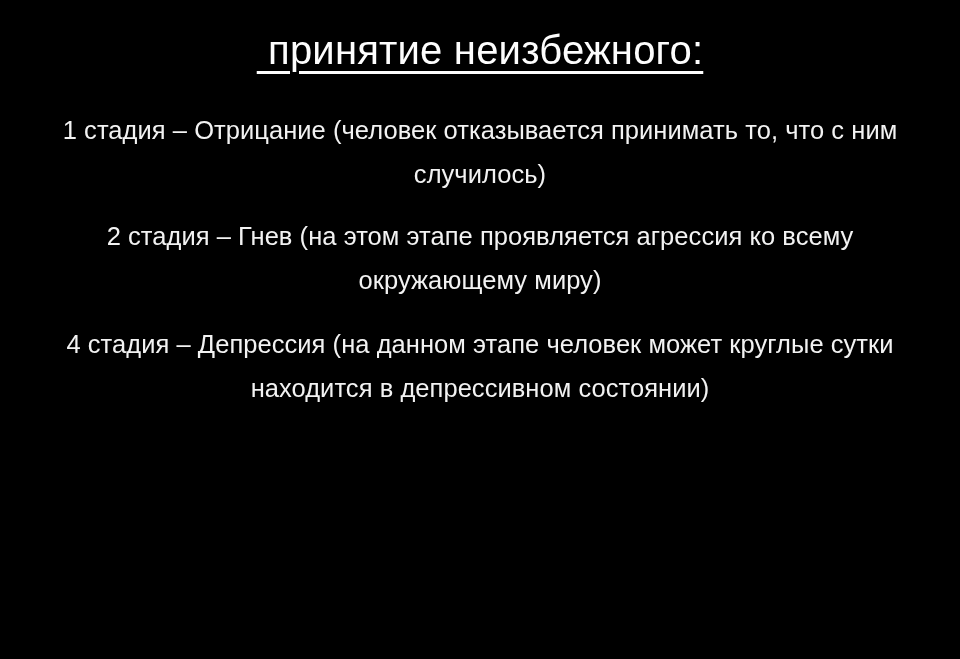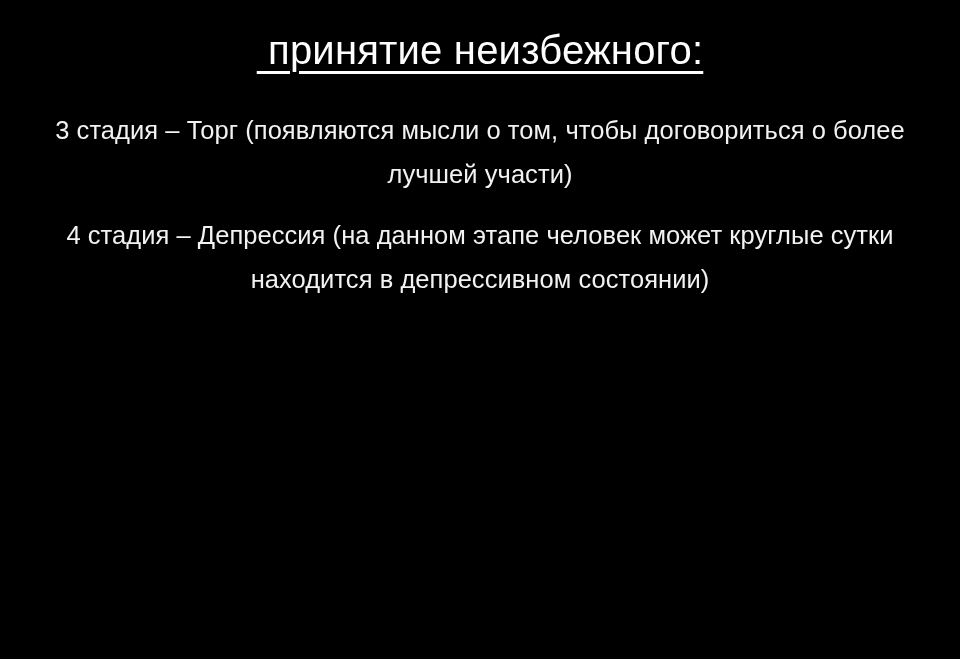--- a/index.html
+++ b/index.html
@@ -73,22 +73,23 @@
 </style>
 </head>
 <body>
 
 <div class="slide">
 
   <div class="slide-title"><span class="underlined"> принятие неизбежного:</span></div>
 
   <div class="stage-list">
 
+    <p class="stage-item s1">1 стадия – Отрицание (человек отказывается принимать то, что с ним случилось)</p>
 
+    <p class="stage-item s2">2 стадия – Гнев (на этом этапе проявляется агрессия ко всему окружающему миру)</p>
 
-    <p class="stage-item s3">3 стадия – Торг (появляются мысли о том, чтобы договориться о более лучшей участи)</p>
 
     <p class="stage-item s4">4 стадия – Депрессия (на данном этапе человек может круглые сутки находится в депрессивном состоянии)</p>
 
 
   </div>
 
 </div>
 
 </body></html>

